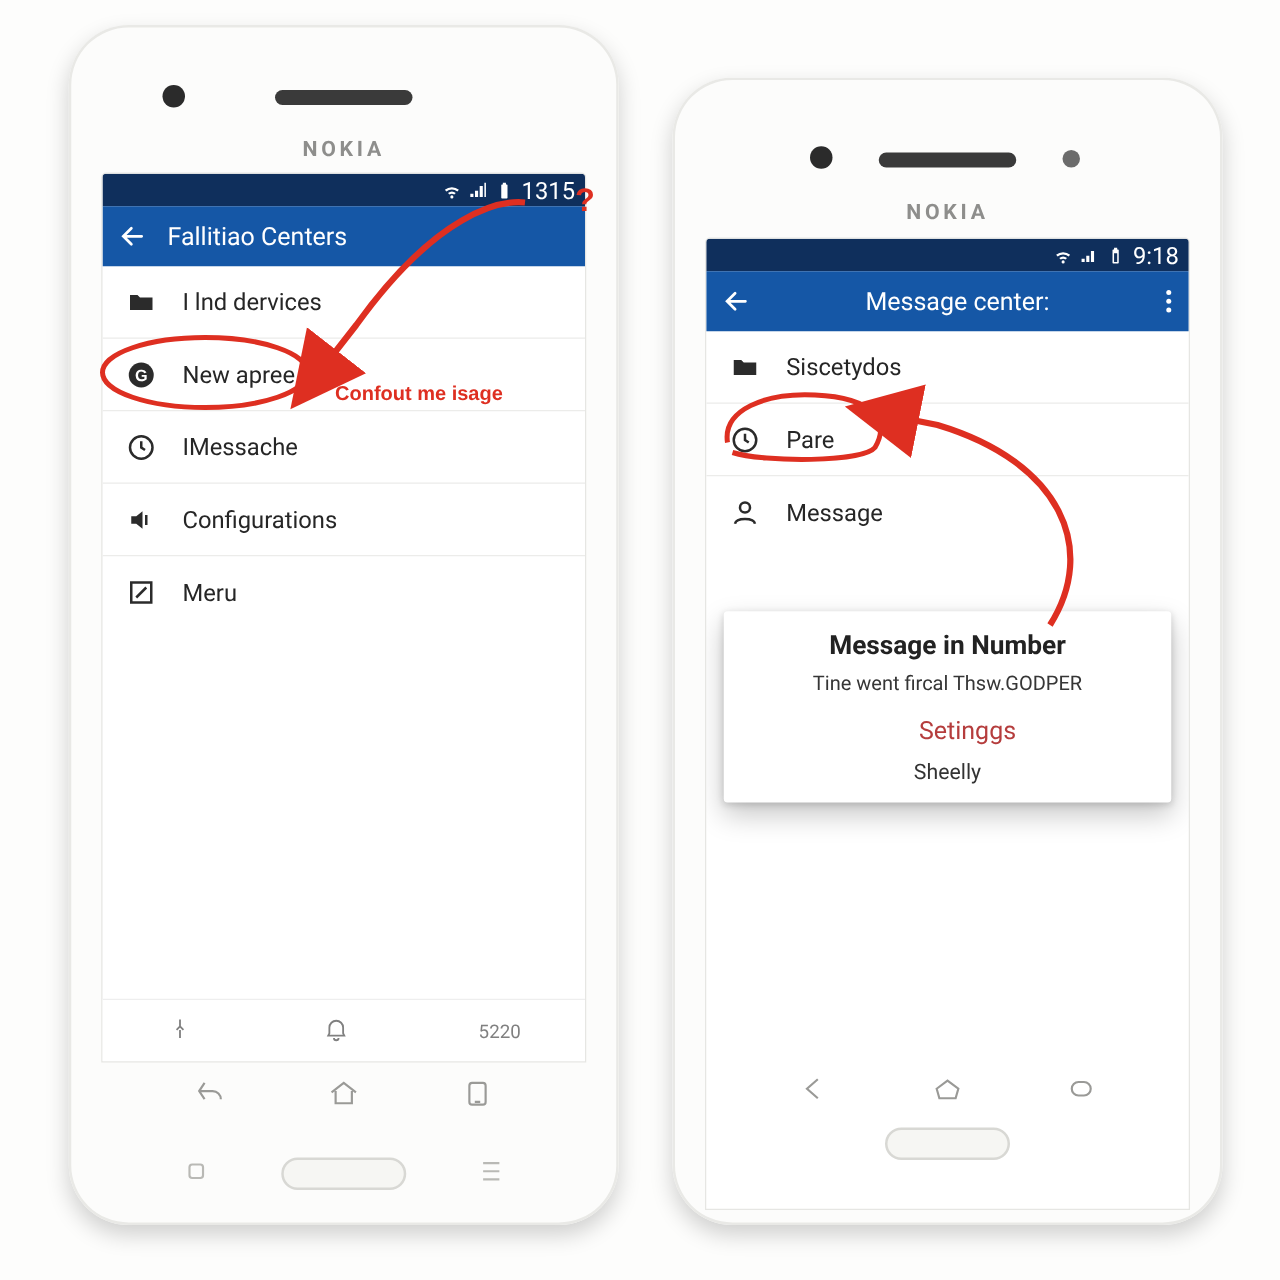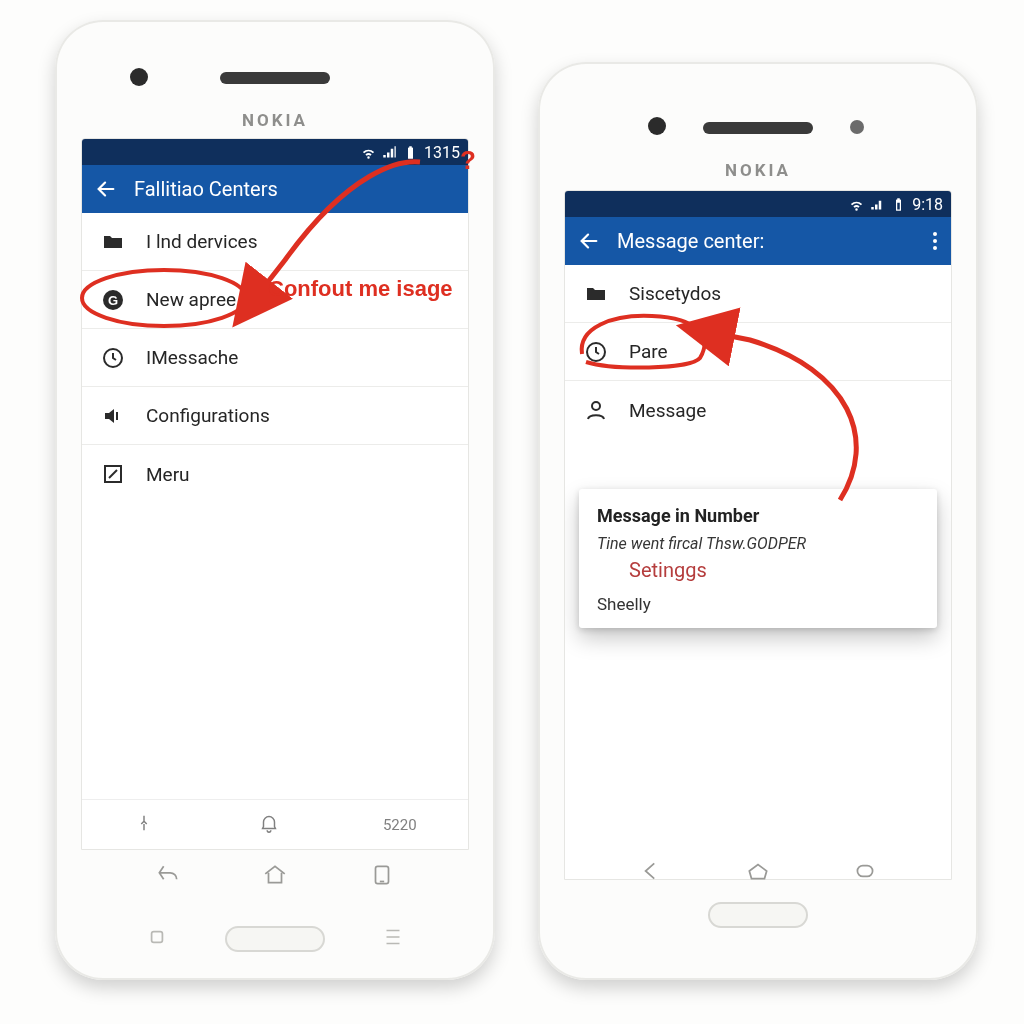--- a/index.html
+++ b/index.html
@@ -62,31 +62,31 @@
   }
 
   
   .screen {
     position: absolute; left: 26px; right: 26px;
     background: #fff;
     overflow: hidden;
     border: 1px solid #e6e6e3;
   }
   .phone-left  .screen { top: 118px; height: 712px; border-radius: 4px 4px 0 0; }
-  .phone-right .screen { top: 128px; height: 690px; border-radius: 4px 4px 0 0; }
+  .phone-right .screen { top: 128px; height: 778px; border-radius: 4px 4px 0 0; text-align: center; }
 
   
   .statusbar {
     height: 26px;
     background: #0f2f5c;
     color: #fff;
     display: flex; align-items: center; justify-content: flex-end;
     gap: 6px;
     padding: 0 8px;
-    font-size: 16px;
+    font-size: 19px;
   }
   .statusbar .ic { display:inline-flex; }
   .statusbar svg { width: 15px; height: 15px; }
 
   .appbar {
     height: 48px;
     background: #1557a6;
     color: #fff;
     display: flex; align-items: center;
     padding: 0 10px;
@@ -128,22 +128,22 @@
   
   .card {
     position: absolute;
     left: 14px; right: 14px;
     top: 298px;
     background: #fff;
     border-radius: 3px;
     box-shadow: 0 10px 22px rgba(0,0,0,0.22), 0 2px 6px rgba(0,0,0,0.15);
     padding: 16px 18px 14px;
   }
-  .card .ctitle { font-weight: 700; font-size: 18px; margin-bottom: 8px; color:#222; }
-  .card .cline  { font-size: 16px; color:#363636; margin-bottom: 5px; font-style: italic; }
+  .card .ctitle { font-weight: 700; font-size: 21px; margin-bottom: 8px; color:#222; }
+  .card .cline  { font-size: 16px; color:#363636; margin-bottom: 16px; }
   .card .clink  { font-size: 20px; color: #b53d3d; margin-bottom: 12px; margin-left: 32px; }
   .card .copt   { font-size: 17px; color:#333; }
 
   
   .anno {
     position: absolute; inset: 0; pointer-events: none;
   }
   .anno svg { position:absolute; overflow:visible; }
   .anno-text {
     position: absolute;
@@ -373,21 +373,21 @@
     <defs>
         <marker id="ah1" markerWidth="14" markerHeight="14" refX="3" refY="6" orient="auto">
           <path d="M0 0L12 6L0 12z" fill="#de2f21"></path>
         </marker>
       </defs>
     <path d="M190 12 C 170 10, 120 20, 55 110 L30 142" fill="none" stroke="#de2f21" stroke-width="5" marker-end="url(#ah1)"></path>
   </svg>
 
   <div class="anno-text" style="left:460px; top:145px; font-size:26px">?</div>
 
-  <div class="anno-text" style="left:268px; top:276px; font-size:22px">Confout me isage</div>
+  <div class="anno-text" style="left:268px; top:307px; font-size:16px">Confout me isage</div>
 
   <svg style="left:572px; top:308px; width:150px; height:64px">
     <path d="M10 46 C 6 20, 40 6, 80 8 C 128 10, 140 30, 128 50 C 118 62, 40 62, 14 54" fill="none" stroke="#de2f21" stroke-width="4"></path>
   </svg>
 
   <svg style="left:690px; top:320px; width:200px; height:200px">
     <defs>
         <marker id="ah2" markerWidth="14" markerHeight="14" refX="3" refY="6" orient="auto">
           <path d="M0 0L12 6L0 12z" fill="#de2f21"></path>
         </marker>

